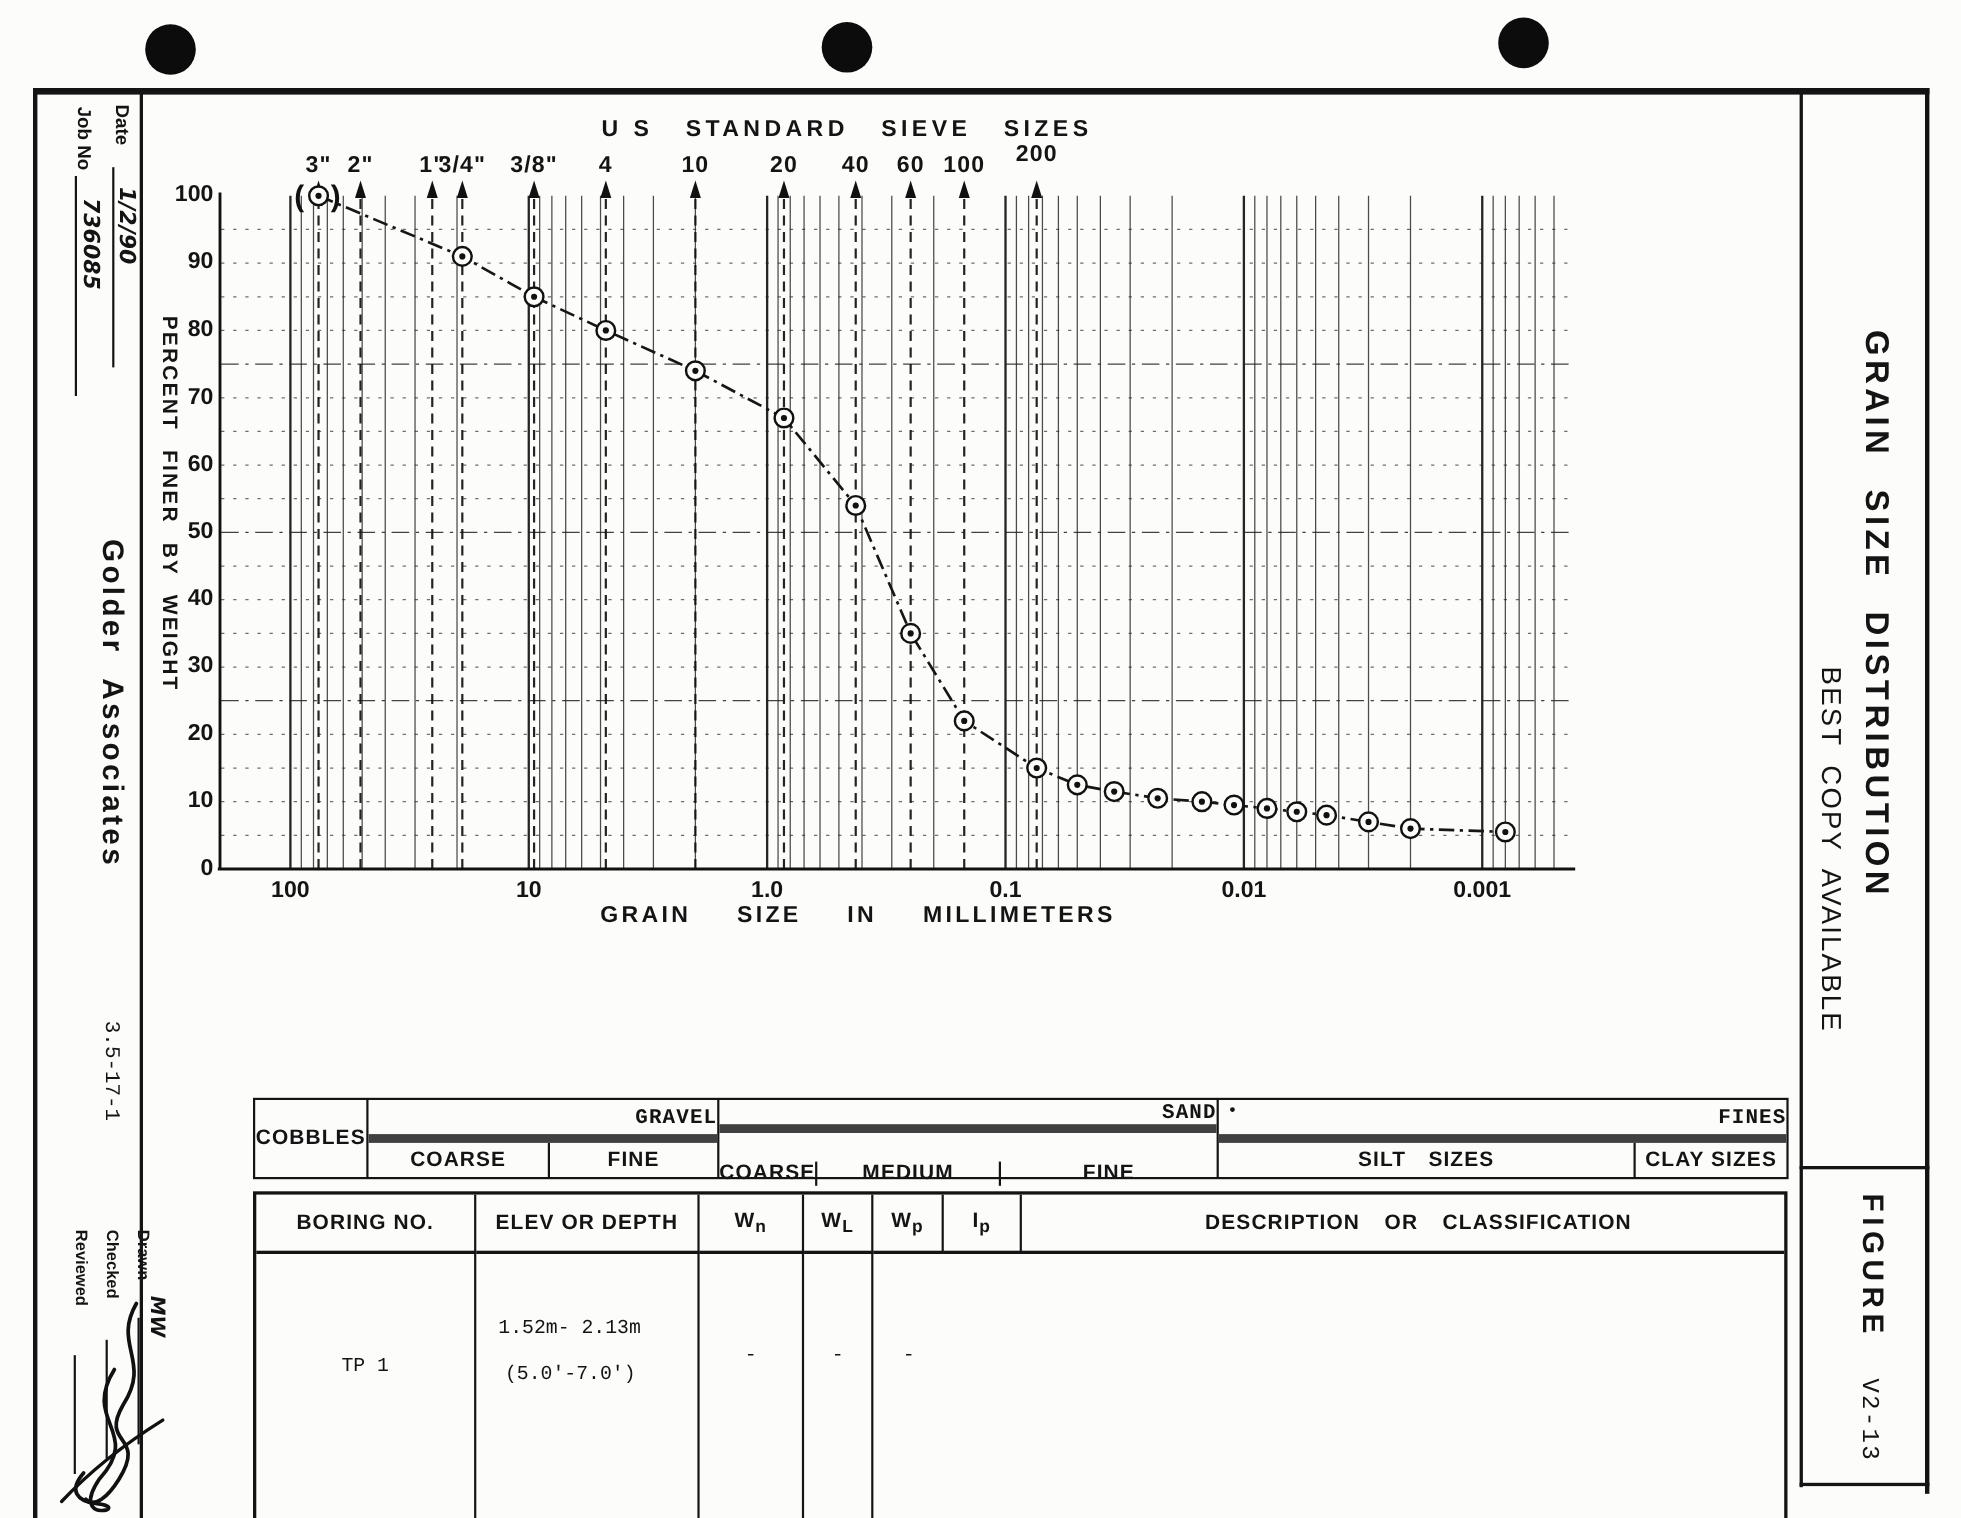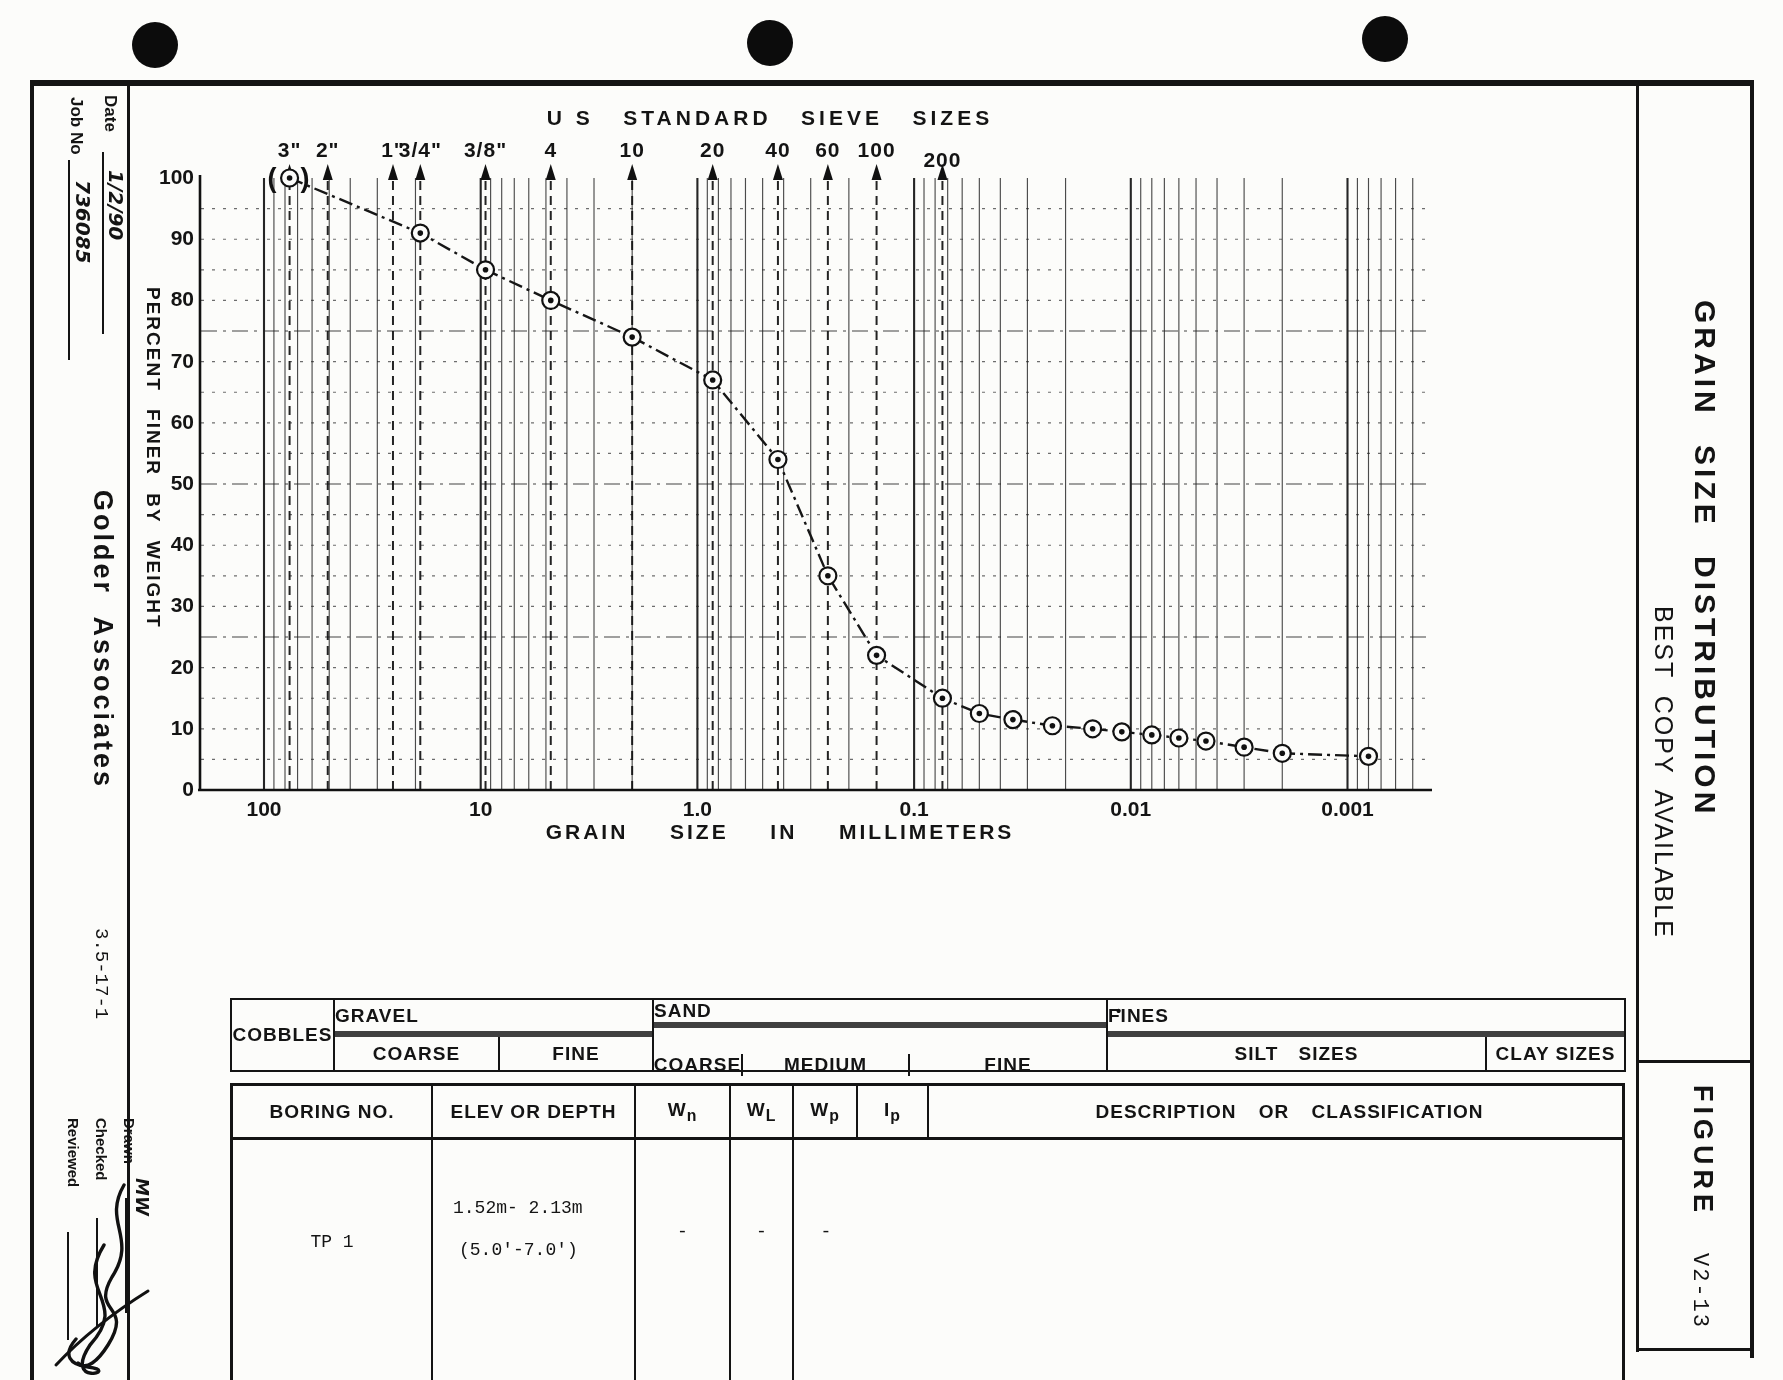--- a/index.html
+++ b/index.html
@@ -17,21 +17,21 @@
   .sieve-lab{position:absolute;transform:translateX(-50%);font-weight:bold;font-size:21px;letter-spacing:1px;white-space:nowrap;}
   .xtick{position:absolute;transform:translateX(-50%);font-weight:bold;font-size:21px;}
   .ytick{position:absolute;width:58px;text-align:right;font-weight:bold;font-size:21px;}
   .ylab{font-weight:bold;font-size:19px;letter-spacing:2px;word-spacing:10px;}
   .xlab{letter-spacing:3px;word-spacing:12px;}
   
   .class-bar{left:230px;top:998px;width:1392px;height:70px;border:2.5px solid #141414;display:flex;
              font-weight:bold;font-size:19px;letter-spacing:1px;}
   .cb-cob{width:101px;display:flex;align-items:center;justify-content:center;}
   .cb-group{display:flex;flex-direction:column;border-left:2px solid #141414;}
-  .cb-head{height:31px;border-bottom:6px solid #404040;display:flex;align-items:center;justify-content:flex-start;position:relative;}
+  .cb-head{height:31px;border-bottom:8px solid #404040;display:flex;align-items:center;justify-content:flex-end;position:relative;font-family:Liberation Mono, monospace;}
   .cb-sub{flex:1;display:flex;}
   .cb-sub > div{display:flex;align-items:center;justify-content:center;}
   .cb-sub > div + div{border-left:2px solid #141414;}
   .cb-tick{position:absolute;left:8px;top:2px;font-size:15px;}
   .ws{word-spacing:14px;text-align:center;}
   
   .s-table{left:230px;top:1083px;width:1395px;height:336px;border:3px solid #141414;display:grid;
            grid-template-columns:200px 203px 95px 63px 64px 71px auto;grid-template-rows:54px auto;box-sizing:border-box;}
   .th{border-right:2px solid #141414;border-bottom:3px solid #141414;display:flex;align-items:center;justify-content:center;
       font-weight:bold;font-size:19px;letter-spacing:1px;}
@@ -232,21 +232,21 @@
       <span class="sieve-lab" style="left:327.7393335480747px;top:138px;">2"</span>
       <span class="sieve-lab" style="left:392.97253360845946px;top:138px;">1"</span>
       <span class="sieve-lab" style="left:420.29409467352195px;top:138px;">3/4"</span>
       <span class="sieve-lab" style="left:485.52729473390673px;top:138px;">3/8"</span>
       <span class="sieve-lab" style="left:550.7604947942914px;top:138px;">4</span>
       <span class="sieve-lab" style="left:632.1667999396152px;top:138px;">10</span>
       <span class="sieve-lab" style="left:712.6949187977127px;top:138px;">20</span>
       <span class="sieve-lab" style="left:777.9281188580975px;top:138px;">40</span>
       <span class="sieve-lab" style="left:827.8664001207694px;top:138px;">60</span>
       <span class="sieve-lab" style="left:876.5705356350602px;top:138px;">100</span>
-      <span class="sieve-lab" style="left:942.4374863342974px;top:148px;">200</span>
+      <span class="sieve-lab" style="left:942.4374863342974px;top:128px;">200</span>
       <span class="xtick" style="left:264px;top:797px;">100</span>
       <span class="xtick" style="left:480.7px;top:797px;">10</span>
       <span class="xtick" style="left:697.4px;top:797px;">1.0</span>
       <span class="xtick" style="left:914.0999999999999px;top:797px;">0.1</span>
       <span class="xtick" style="left:1130.8px;top:797px;">0.01</span>
       <span class="xtick" style="left:1347.5px;top:797px;">0.001</span>
       <span class="ytick" style="left:136px;top:777px;">0</span>
       <span class="ytick" style="left:136px;top:715.8px;">10</span>
       <span class="ytick" style="left:136px;top:654.6px;">20</span>
       <span class="ytick" style="left:136px;top:593.4px;">30</span>

